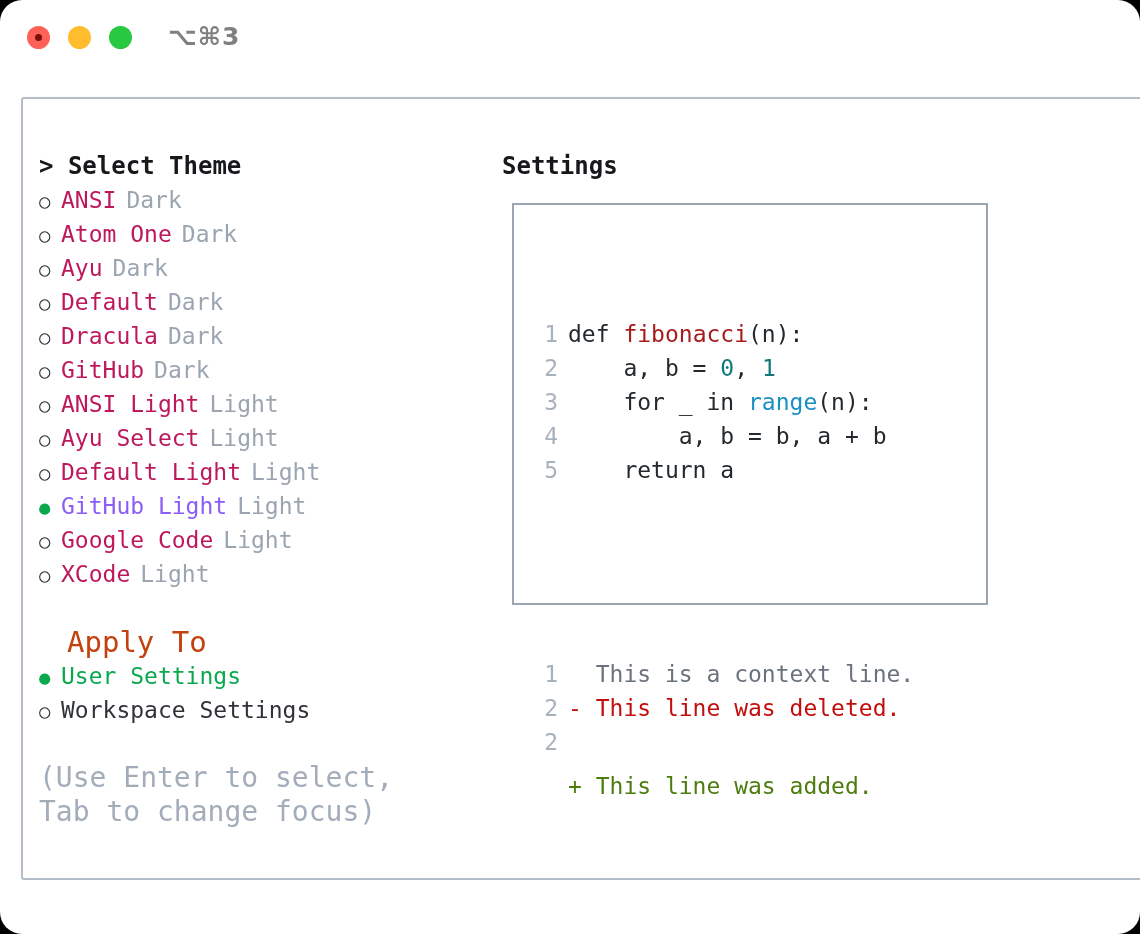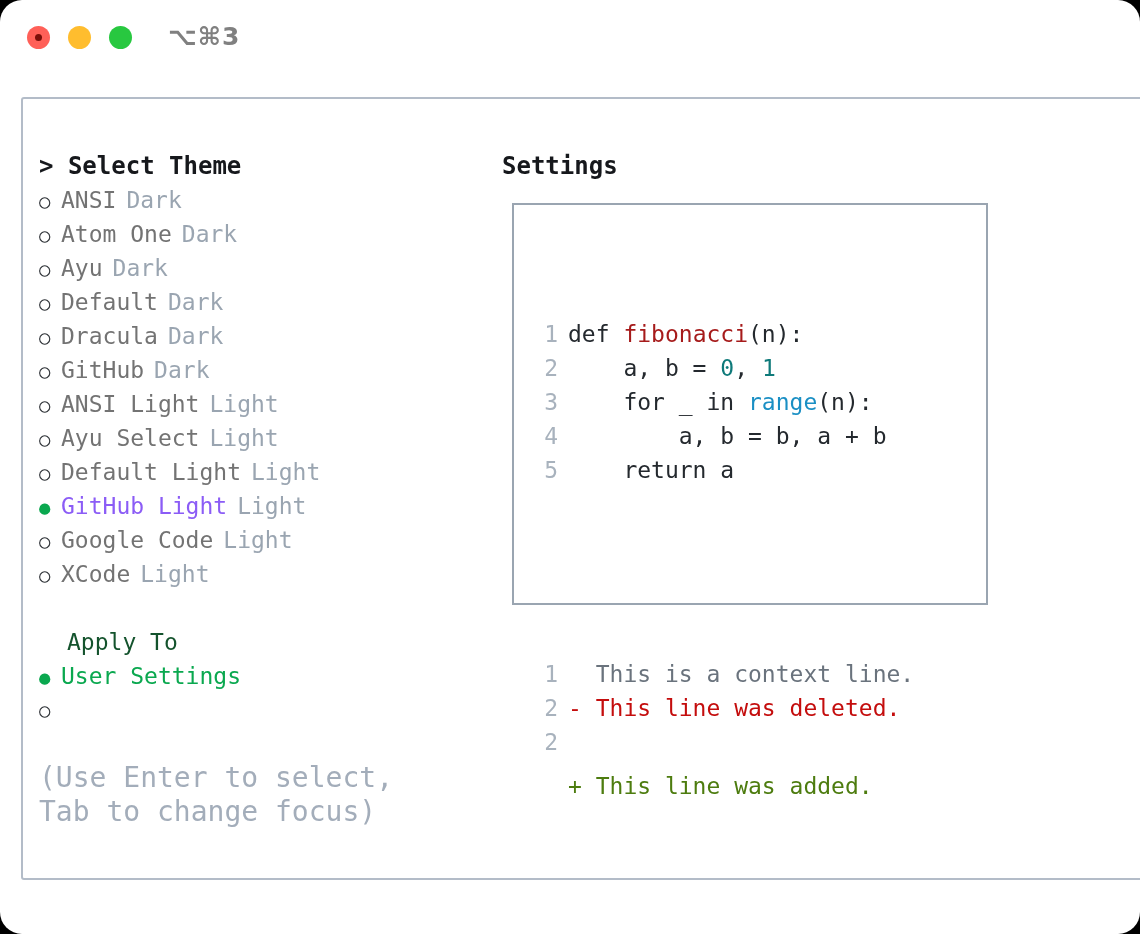--- a/index.html
+++ b/index.html
@@ -118,31 +118,31 @@
   }
   .bullet {
     display: inline-block;
     width: 22px;
     flex: 0 0 22px;
     color: #2f3338;
     font-size: 19px;
   }
   .theme-row.selected .bullet { color: #0aa84f; }
   .theme-row.selected .theme-name { color: #8b5cf6; }
-  .theme-name { color: #737373; }
+  .theme-name { color: #be185d; }
   .theme-badge {
     color: #9aa5b1;
     margin-left: 10px;
   }
 
   .section-gap { height: 34px; }
 
   .apply-title {
-    font-size: 23px;
-    color: #14532d;
+    font-size: 29px;
+    color: #c2410c;
     line-height: 34px;
     padding-left: 28px;
     white-space: pre;
   }
   .apply-row {
     display: flex;
     align-items: baseline;
     height: 34px;
     line-height: 34px;
     font-size: 23px;
@@ -236,21 +236,21 @@
             <div class="theme-row selected"><span class="bullet">●</span><span class="theme-name">GitHub Light</span><span class="theme-badge">Light</span></div>
             <div class="theme-row"><span class="bullet">○</span><span class="theme-name">Google Code</span><span class="theme-badge">Light</span></div>
             <div class="theme-row"><span class="bullet">○</span><span class="theme-name">XCode</span><span class="theme-badge">Light</span></div>
           </div>
 
         <div class="section-gap"></div>
 
         <div class="apply-title">Apply To</div>
         <div id="apply-list">
             <div class="apply-row selected"><span class="bullet">●</span><span class="apply-label">User Settings</span></div>
-            <div class="apply-row"><span class="bullet">○</span></div>
+            <div class="apply-row"><span class="bullet">○</span><span class="apply-label">Workspace Settings</span></div>
           </div>
 
         <div class="hint">(Use Enter to select, Tab to change focus)</div>
       </div>
 
       <div class="right-pane">
         <div class="pane-title">Settings</div>
         <div class="preview-box">
           <div class="code">
             <div id="code-block"><div class="code-line"><span class="lineno">1</span><span class="code-text"><span>def </span><span class="tok-fn">fibonacci</span><span>(n):</span></span></div><div class="code-line"><span class="lineno">2</span><span class="code-text"><span>    a, b = </span><span class="tok-num">0</span><span>, </span><span class="tok-num">1</span></span></div><div class="code-line"><span class="lineno">3</span><span class="code-text"><span>    for _ in </span><span class="tok-call">range</span><span>(n):</span></span></div><div class="code-line"><span class="lineno">4</span><span class="code-text"><span>        a, b = b, a + b</span></span></div><div class="code-line"><span class="lineno">5</span><span class="code-text"><span>    return a</span></span></div></div>

